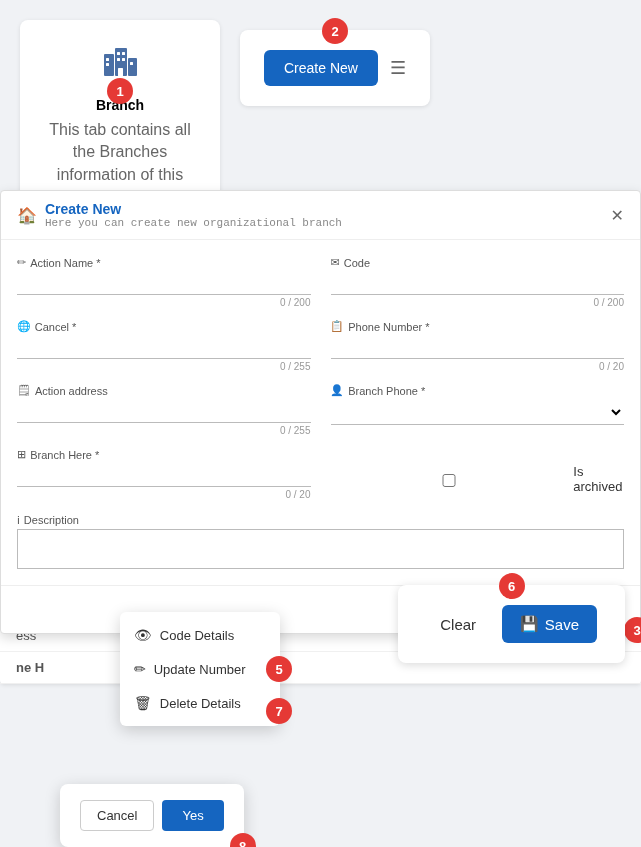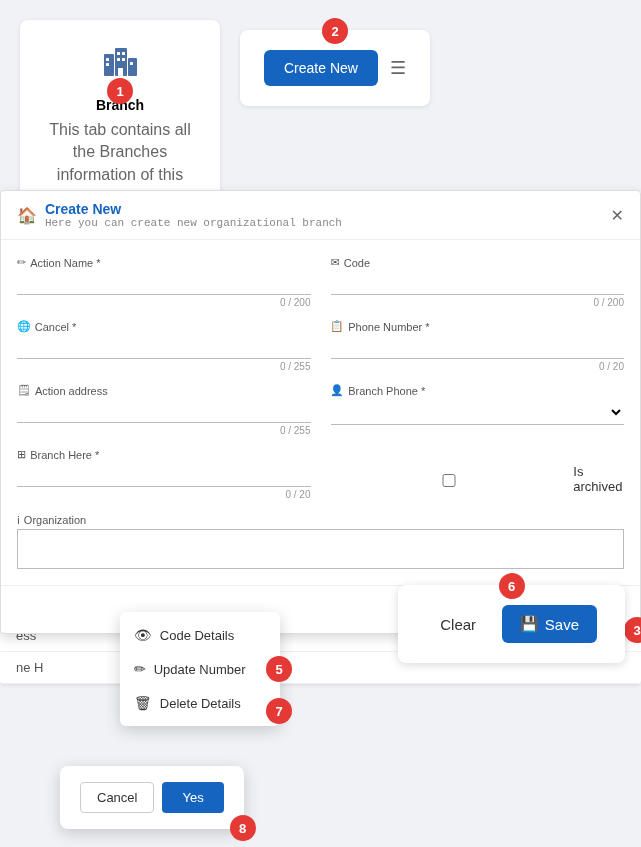--- a/index.html
+++ b/index.html
@@ -352,21 +352,21 @@
       font-size: 15px;
       cursor: pointer;
       display: flex;
       align-items: center;
       gap: 6px;
     }
 
     
     .confirm-dialog {
       position: absolute;
-      bottom: 18px;
+      bottom: 0;
       left: 60px;
       background: white;
       border-radius: 8px;
       box-shadow: 0 4px 16px rgba(0,0,0,0.18);
       z-index: 25;
       padding: 16px 20px;
       display: flex;
       flex-direction: column;
       gap: 12px;
       min-width: 180px;
@@ -396,21 +396,21 @@
       padding: 7px 20px;
       font-size: 13px;
       cursor: pointer;
     }
 
     .badge-8 { position: absolute; right: -12px; bottom: -12px; }
 
     
     .row-ada { color: #555; }
     .row-ess { color: #555; }
-    .row-neh { color: #555; }
+    .row-neh { color: #555; font-weight: bold; }
 
     .home-icon {
       font-size: 16px;
       color: #555;
     }
   </style>
 </head>
 <body>
 
 <div class="top-section">
@@ -525,21 +525,21 @@
       <div class="form-field">
         <div class="checkbox-field">
           <input type="checkbox" style="">
           <label>Is archived</label>
         </div>
       </div>
 
       <div class="form-field form-field-full">
         <label>
           <span>ℹ</span>
-          <span>Organization</span>
+          <span>Description</span>
         </label>
         <textarea style=""></textarea>
       </div>
     </div>
   </div>
 
   <div class="modal-footer" style="position:relative;">
     <button class="btn-clear">Clear</button>
     <button class="btn-save">
       <span>💾</span>

